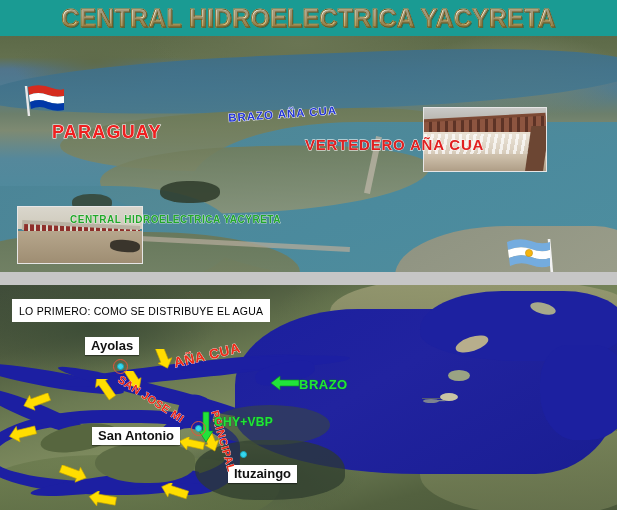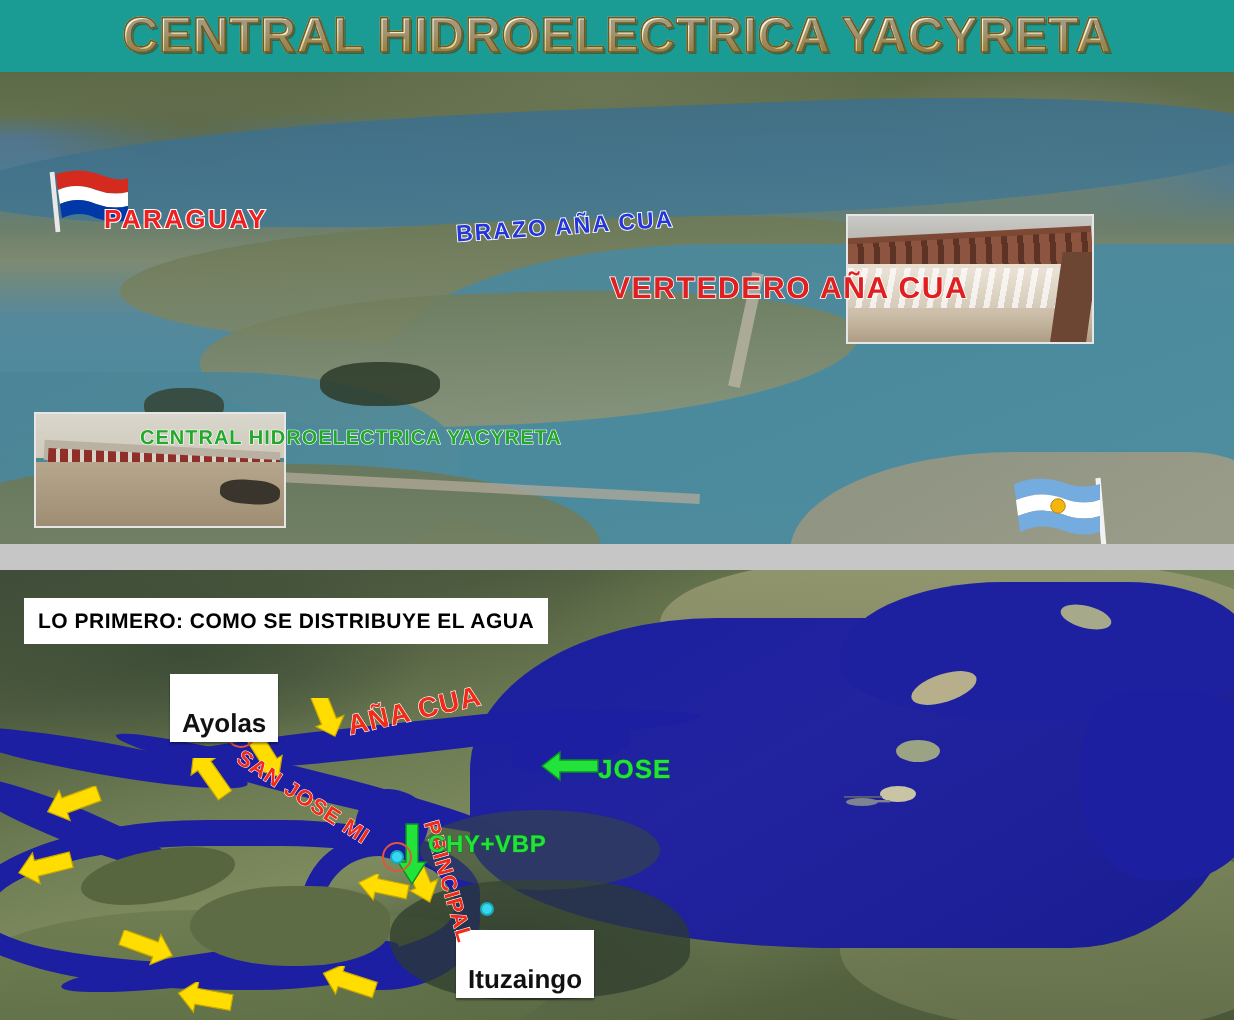--- a/index.html
+++ b/index.html
@@ -100,21 +100,21 @@
         font-family:"Liberation Sans", sans-serif; }
 
   .lbl-ubicacion{
     left:166px; top:37px; font-size:19px; color:#f41515;
     -webkit-text-stroke:1px #ffffff;
     paint-order:stroke fill;
     text-shadow:0 0 1px #fff,0 0 2px #fff;
     letter-spacing:1px;
   }
   .lbl-paraguay{
-    left:52px; top:66px; font-size:13px; color:#ef2020;
+    left:52px; top:86px; font-size:18px; color:#ef2020;
     -webkit-text-stroke:1.1px #ffffff; paint-order:stroke fill;
     letter-spacing:1.2px;
   }
   .lbl-brazo{
     left:228px; top:72px; font-size:11.5px; color:#2436d8;
     -webkit-text-stroke:0.9px #ffffff; paint-order:stroke fill;
     transform:rotate(-4deg); letter-spacing:1px;
   }
   .lbl-vertedero{
     left:305px; top:100px; font-size:15px; color:#e02020;
@@ -216,25 +216,25 @@
     border-radius:45%;transform:rotate(18deg);}
   .riv-lower{left:30px;top:190px;width:170px;height:16px;border-radius:50%;transform:rotate(-7deg);}
   .riv-mid-isl{position:absolute;left:40px;top:140px;width:78px;height:26px;background:#57663f;border-radius:50%;transform:rotate(-10deg);}
   .riv-mid-isl2{position:absolute;left:95px;top:158px;width:100px;height:40px;background:#5d6c45;border-radius:50% 40% 45% 50%;}
 
   
   .dist-banner{
     position:absolute; left:12px; top:14px; background:#ffffff;
     padding:2px 7px 3px 7px;
   }
-  .dist-banner span{ font-size:10.5px; font-weight:bold; color:#000; letter-spacing:.25px; }
+  .dist-banner span{ font-size:10.5px; font-weight:normal; color:#000; letter-spacing:.25px; }
 
   
   .city{
-    position:absolute; background:#ffffff; padding:17px 6px 2px 6px;
+    position:absolute; background:#ffffff; padding:1px 6px 2px 6px;
     font-size:13px; font-weight:bold; color:#111;
     box-shadow:0 1px 1px rgba(0,0,0,.4);
   }
   .city-ayolas{ left:85px; top:52px; }
   .city-sanantonio{ left:92px; top:142px; }
   .city-ituzaingo{ left:228px; top:180px;text-align:right; }
 
   .dot{ position:absolute; width:7px; height:7px; border-radius:50%;
         background:#35d8ef; border:1px solid #1aa9bd; }
   .dot-ayolas{ left:117px; top:78px; }
@@ -417,24 +417,25 @@
     <div class="dist-banner">
       <span>LO PRIMERO: COMO SE DISTRIBUYE EL AGUA</span>
     </div>
 
     <div class="ring-ayolas"></div>
     <div class="dot dot-ayolas"></div>
     <div class="city city-ayolas">Ayolas</div>
 
     <div class="ring-sa"></div>
     <div class="dot dot-sanantonio"></div>
+    <div class="city city-sanantonio">San Antonio</div>
 
     <div class="dot dot-ituzaingo"></div>
     <div class="city city-ituzaingo">Ituzaingo</div>
 
     <div class="lbl lbl-anacua-b">AÑA CUA</div>
     <div class="lbl lbl-sanjose">SAN JOSE MI</div>
     <div class="lbl lbl-principal">PRINCIPAL</div>
-    <div class="lbl lbl-vbac">JOSE</div>
+    <div class="lbl lbl-vbac">BRAZO</div>
     <div class="lbl lbl-chyvbp">CHY+VBP</div>
   </div>
 
 </div>
 
 </body></html>

